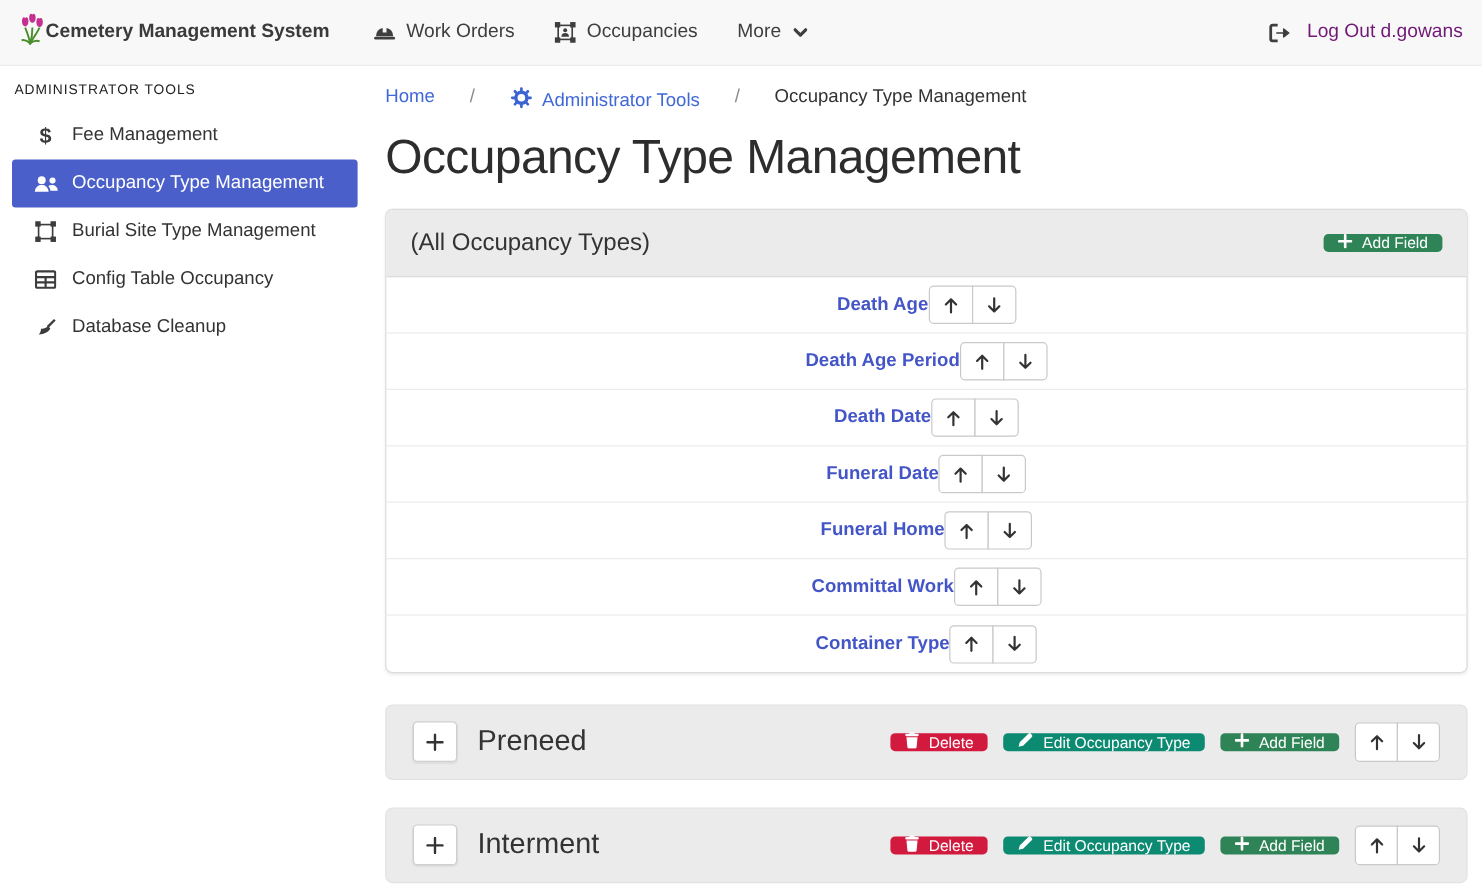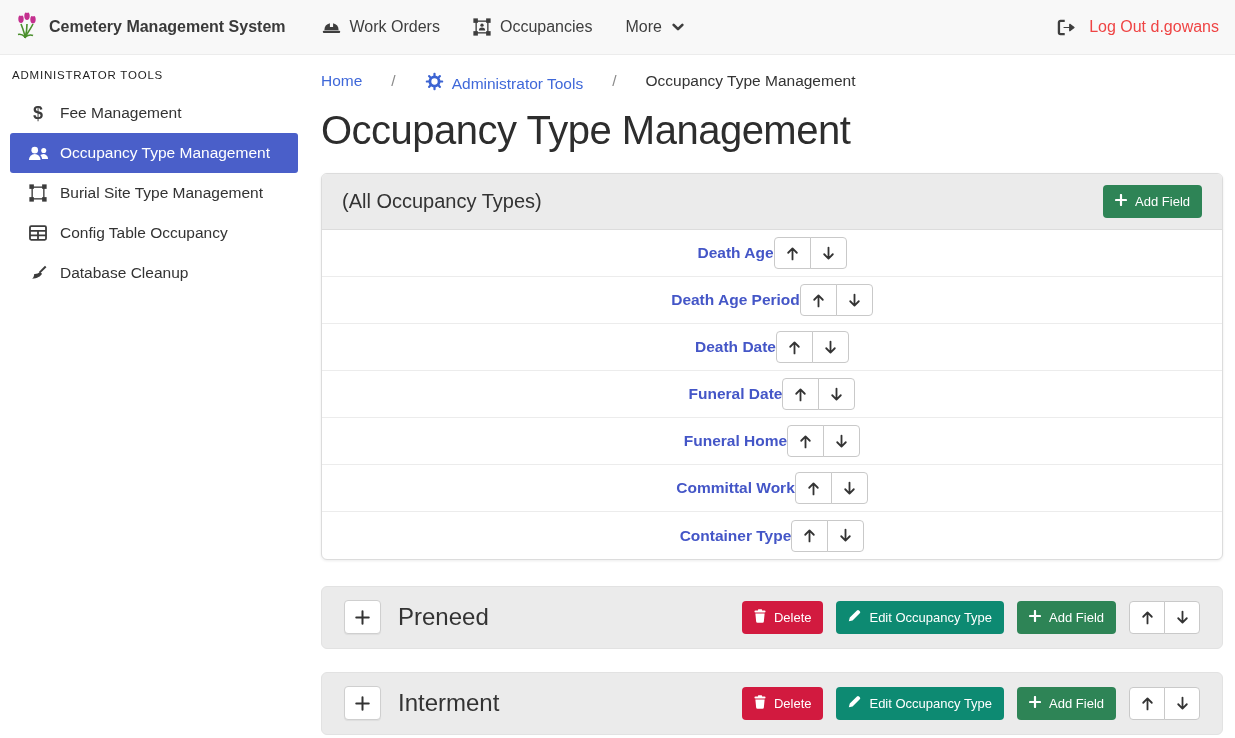--- a/index.html
+++ b/index.html
@@ -6,26 +6,26 @@
   html,body { margin:0; padding:0; background:#fff; }
   .app {
     width:1235px; height:738px; overflow:hidden; background:#fff;
     font-family:"Liberation Sans", sans-serif; color:#333; position:relative;
   }
   
   .navbar {
     height:55px; display:flex; align-items:center; padding:0 16px;
     background:#f8f8f8; border-bottom:1px solid #ececec;
   }
-  .brand { display:flex; align-items:center; gap:11px; font-weight:bold; font-size:16px; color:#3a3a3a; cursor:pointer; }
+  .brand { display:flex; align-items:center; font-weight:bold; font-size:16px; color:#3a3a3a; cursor:pointer; }
   .nav-item { display:flex; align-items:center; gap:9px; font-size:16px; color:#3e3e3e; cursor:pointer; }
   .nav-item.first { margin-left:36px;text-align:center; }
   .nav-item + .nav-item { margin-left:33px; }
   .nav-icon { display:flex; align-items:center; color:#3e3e3e; }
-  .logout { margin-left:auto; display:flex; align-items:center; gap:14px; font-size:16px; color:#ef4444; cursor:pointer; }
+  .logout { margin-left:auto; display:flex; align-items:center; gap:14px; font-size:16px; color:#701a75; cursor:pointer; }
   
   .layout { display:flex; height:683px; }
   .sidebar { width:310px; flex:none; padding-top:6px; }
   .side-heading { font-size:11.5px; letter-spacing:.8px; color:#1f1f1f; padding:8px 12px 12px; }
   .side-item {
     display:flex; align-items:center; gap:11px; height:40px;
     margin:0 12px 0 10px; padding:0 10px 0 17px; border-radius:3px;
     font-size:15.5px; color:#333; cursor:pointer;
   }
   .side-item .ic { width:22px; display:flex; justify-content:center; align-items:center; color:#3c3c3c; }
@@ -39,21 +39,21 @@
   .crumb-sep { color:#8a8a8a; }
   .crumb-current { color:#333; }
   .page-head { display:flex; align-items:flex-start; justify-content:space-between; margin-top:12px; }
   h1 { font-size:40px; font-weight:400; color:#2d2d2d; margin:0; line-height:1.15; letter-spacing:-0.5px; }
   
   .btn { border:none; border-radius:4px; color:#fff; display:inline-flex; align-items:center; gap:8px; cursor:pointer; font-family:inherit; }
   .btn-green { background:#2e8456; }
   .btn-teal  { background:#0d8a72; }
   .btn-red   { background:#d21a3f; }
   .btn-lg { font-size:15.5px; padding:10px 16px; margin-top:8px; }
-  .btn-sm { font-size:13px; height:33px; padding:0 12px; }
+  .btn-sm { font-size:13px; height:15px; padding:0 12px; }
   
   .panel {
     margin-top:20px; border:1px solid #dcdcdc; border-radius:6px;
     box-shadow:0 1px 3px rgba(0,0,0,.08); overflow:hidden; background:#fff;
   }
   .panel-head {
     background:#ebebeb; padding:12px 20px; height:56px;
     display:flex; align-items:center; justify-content:space-between;
     border-bottom:1px solid #dcdcdc;
   }

